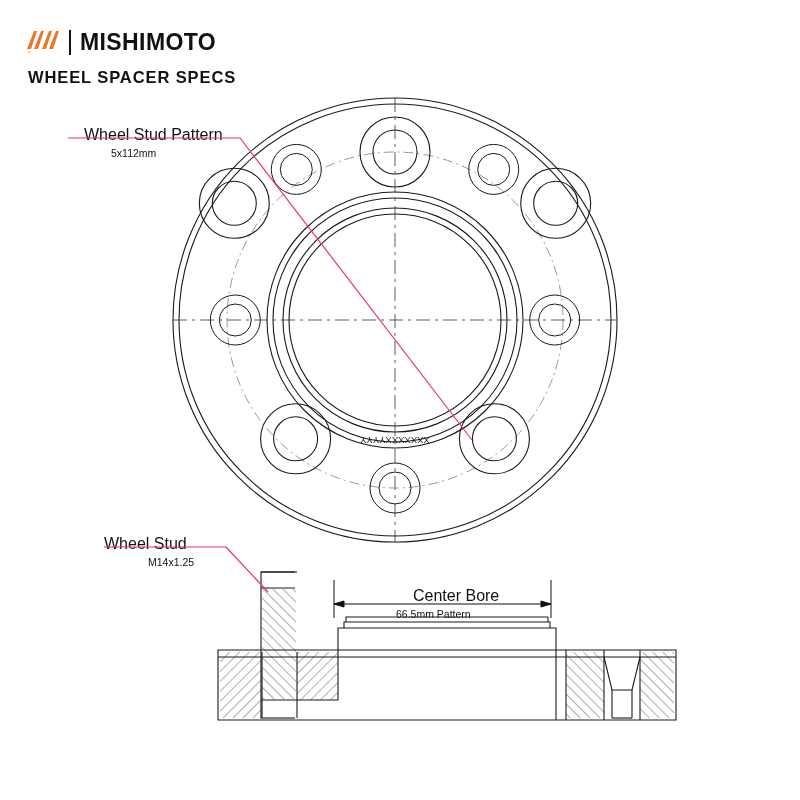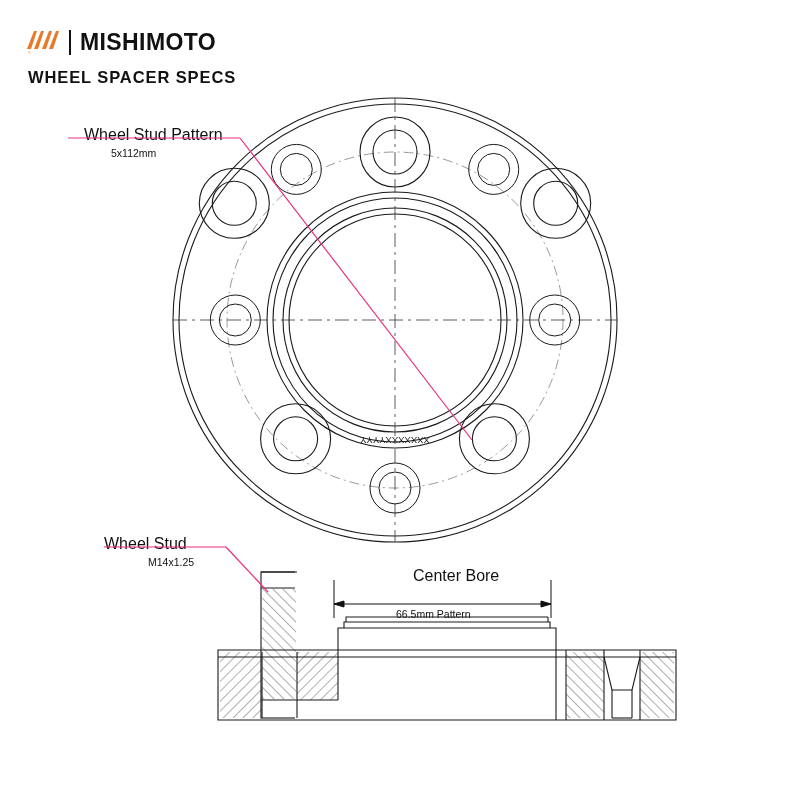--- a/index.html
+++ b/index.html
@@ -111,21 +111,21 @@
     <div class="brand-name">MISHIMOTO</div>
   </div>
   <div class="subtitle">WHEEL SPACER SPECS</div>
 
   <div class="callout-label" style="left:84px; top:126px;">Wheel Stud Pattern</div>
   <div class="callout-value" style="left:111px; top:147px;">5x112mm</div>
 
   <div class="callout-label" style="left:104px; top:535px;">Wheel Stud</div>
   <div class="callout-value" style="left:114px; top:556px;margin-left:34px;">M14x1.25</div>
 
-  <div class="callout-label" style="left:413px; top:567px;">Center Bore</div>
+  <div class="callout-label" style="left:413px; top:587px;">Center Bore</div>
   <div class="callout-value" style="left:396px; top:608px;">66.5mm Pattern</div>
 
   <svg class="layer" viewBox="0 0 800 800">
     <defs>
       <pattern id="hatchR" width="7" height="7" patternTransform="rotate(45)" patternUnits="userSpaceOnUse">
         <line x1="0" y1="0" x2="0" y2="7" stroke="#1a1a1a" stroke-width="0.7"></line>
       </pattern>
       <pattern id="hatchL" width="7" height="7" patternTransform="rotate(-45)" patternUnits="userSpaceOnUse">
         <line x1="0" y1="0" x2="0" y2="7" stroke="#1a1a1a" stroke-width="0.7"></line>
       </pattern>

